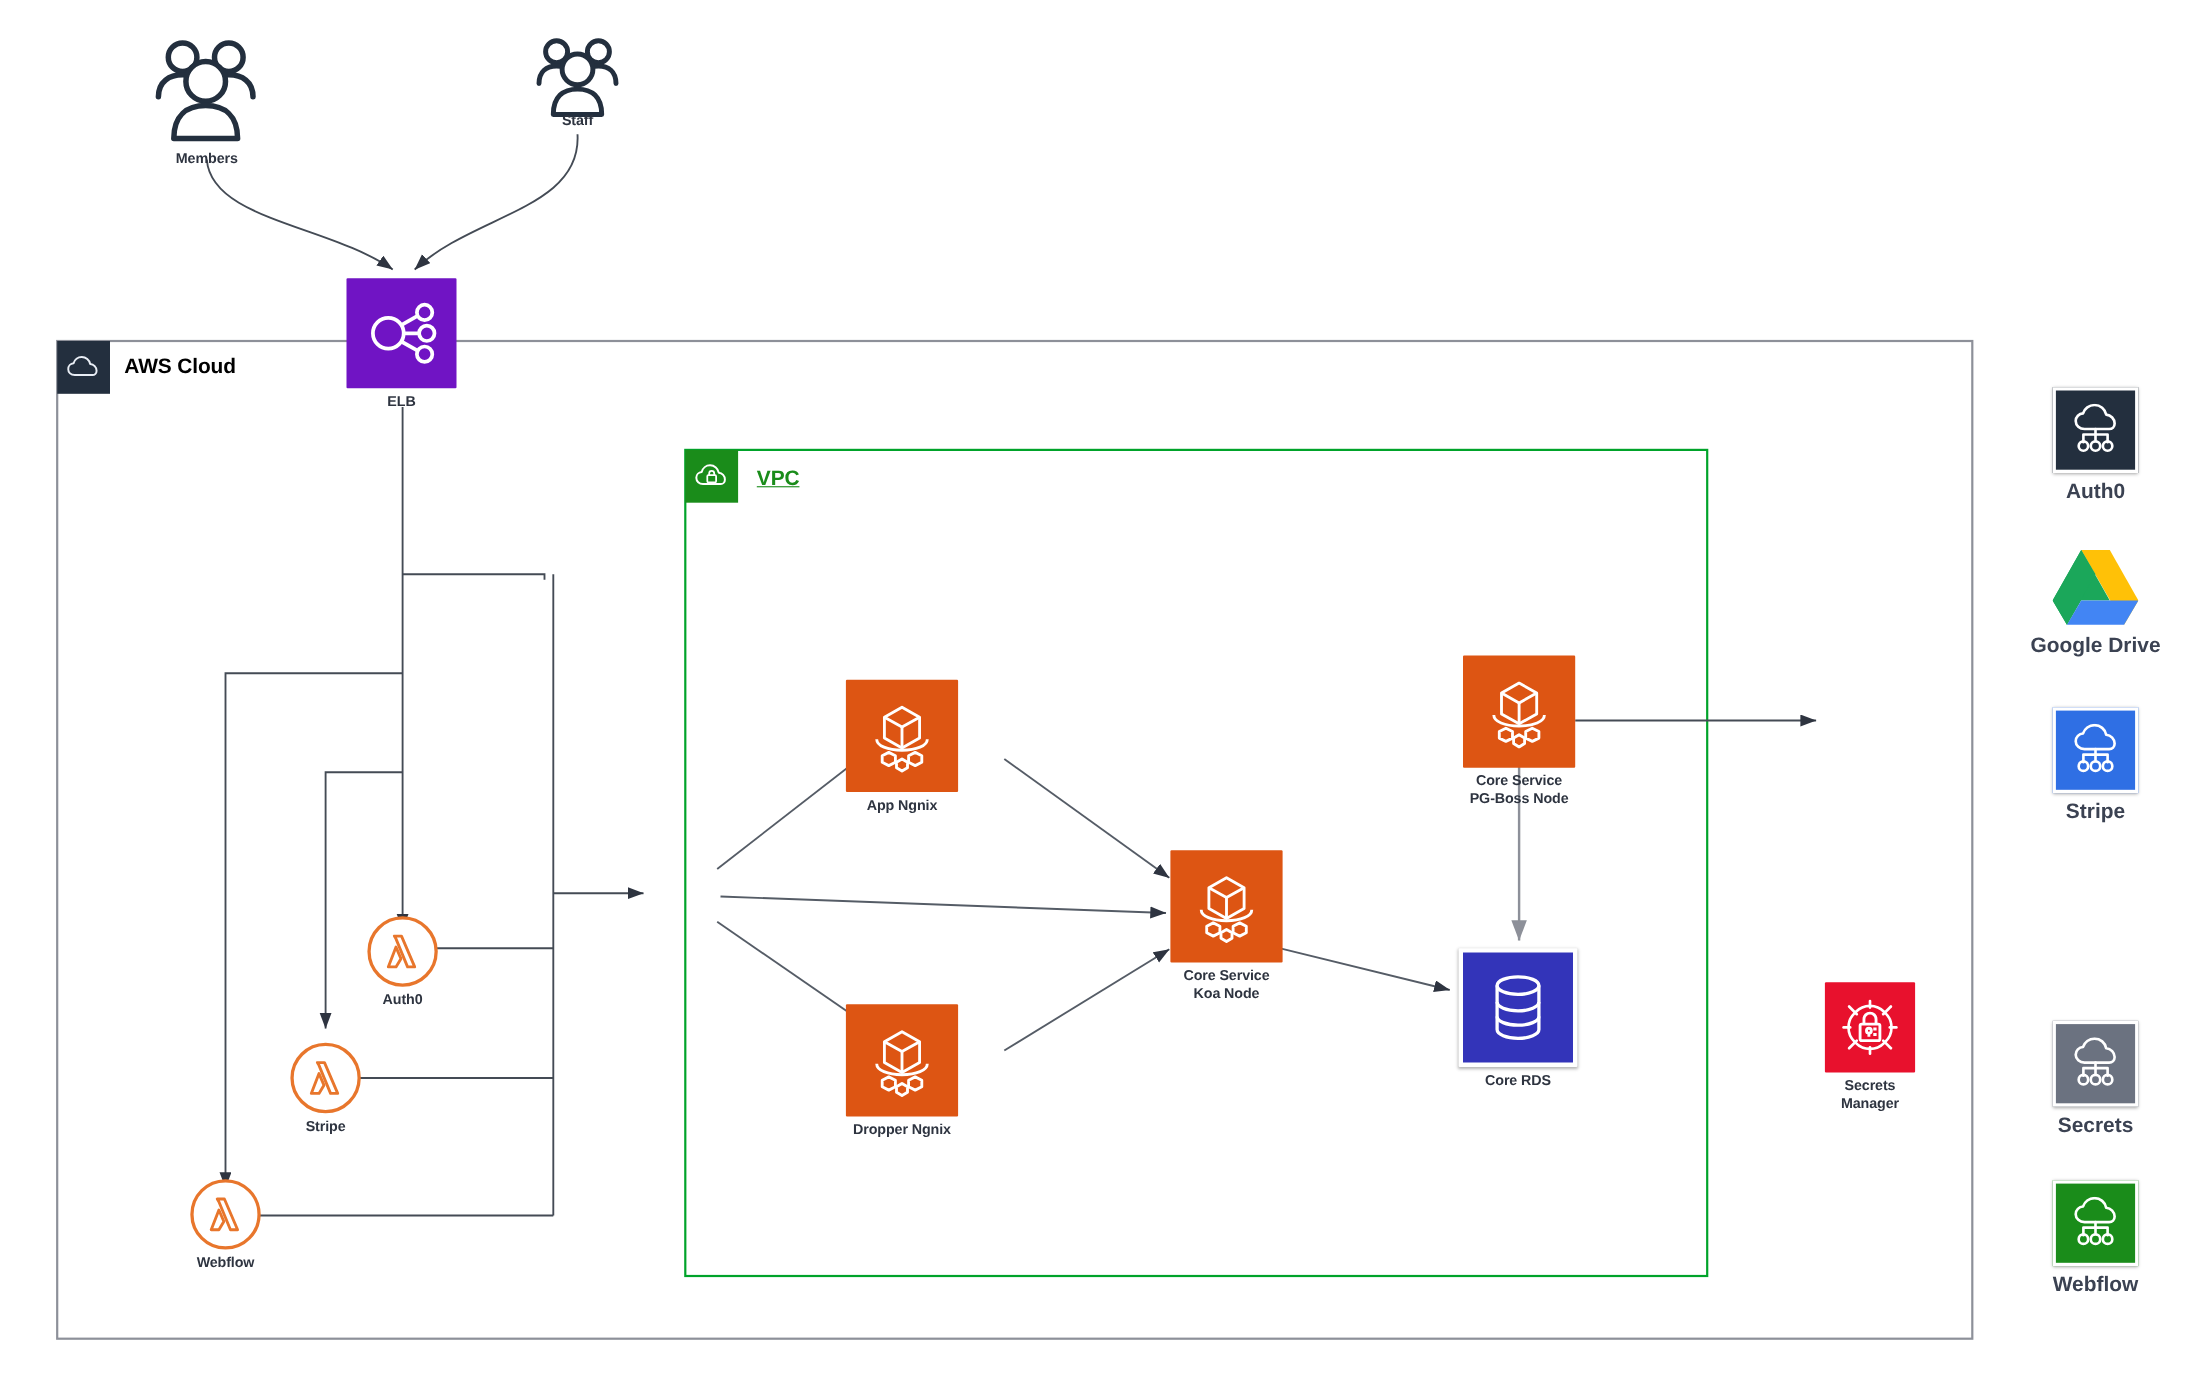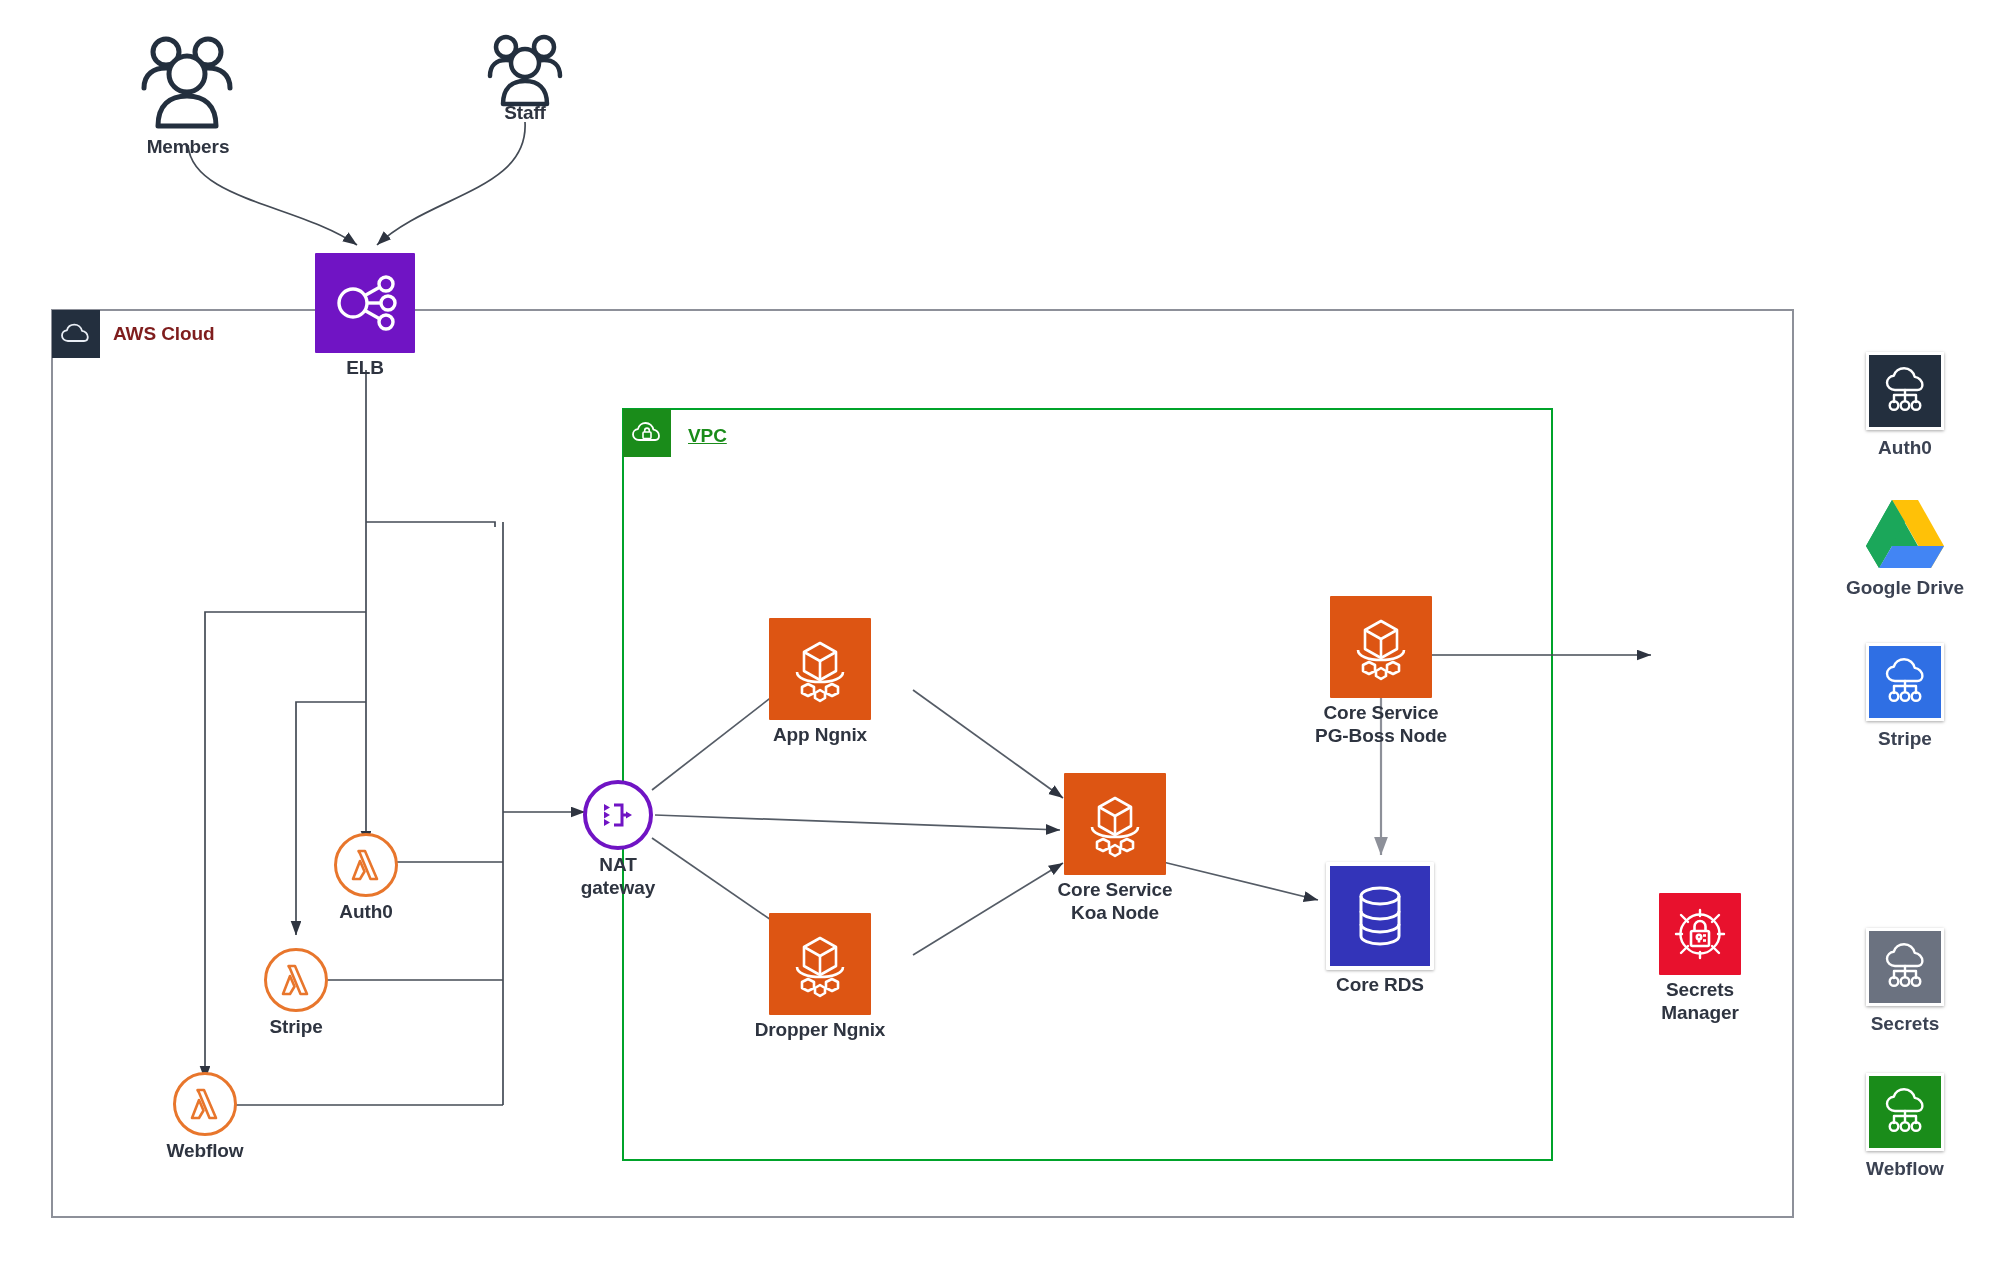--- a/index.html
+++ b/index.html
@@ -23,21 +23,21 @@
     top: 0;
     width: 1999px;
     height: 1270px;
     pointer-events: none;
   }
   .node {
     position: absolute;
     text-align: center;
   }
   .node-label {
-    font-size: 19px;
+    font-size: 13px;
     font-weight: bold;
     color: #2e3440;
     line-height: 1.2;
     white-space: pre;
     margin-top: 4px;
     letter-spacing: -0.1px;
   }
   .grp-label {
     position: absolute;
     font-size: 19px;
@@ -157,21 +157,21 @@
     <path d="M1381,670 L1381,855" fill="none" stroke="#8d9099" stroke-width="2.2" marker-end="url(#arrg)"></path>
 
     <path d="M1432,655 L1651,655" fill="none" stroke="#444b55" stroke-width="1.7" marker-end="url(#arr)"></path>
   </svg>
 
   <div class="grp-icon" style="left:52px; top:310px; width:48px; height:48px; background:#232f3e; display:flex; align-items:center; justify-content:center;">
     <svg width="30" height="22" viewBox="0 0 30 22">
       <path d="M7,18 C3.4,18 1,15.6 1,12.6 C1,9.8 3.1,7.5 5.9,7.3 C6.8,4 9.8,1.6 13.3,1.6 C17.1,1.6 20.3,4.3 21,7.9 C24.2,8.2 26.8,10.9 26.8,14 C26.8,16.3 25.2,18 23,18 Z" fill="none" stroke="#e9eef5" stroke-width="1.8" stroke-linejoin="round"></path>
     </svg>
   </div>
-  <div class="grp-label" style="left:113px; top:323px; color:#7f1d1d;text-align:center;">AWS Cloud</div>
+  <div class="grp-label" style="left:113px; top:323px; color:#000000;text-align:center;">AWS Cloud</div>
 
   <div class="grp-icon" style="left:623px; top:409px; width:48px; height:48px; background:#1a8c1a; display:flex; align-items:center; justify-content:center;">
     <svg width="32" height="26" viewBox="0 0 32 26">
       <path d="M8,20 C4.6,20 2,17.5 2,14.4 C2,11.6 4.1,9.3 6.9,9.1 C7.8,5.6 10.9,3 14.5,3 C18.5,3 21.8,5.9 22.4,9.7 C25.6,10 28,12.7 28,15.8 C28,18.2 26.5,20 24.3,20 Z" fill="none" stroke="#ffffff" stroke-width="1.8" stroke-linejoin="round"></path>
       <rect x="12" y="12" width="8" height="6.5" rx="1" fill="none" stroke="#ffffff" stroke-width="1.6"></rect>
       <path d="M13.7,12 L13.7,10.4 A2.3,2.3 0 0 1 18.3,10.4 L18.3,12" fill="none" stroke="#ffffff" stroke-width="1.6"></path>
     </svg>
   </div>
   <div class="grp-label" style="left:688px; top:425px; color:#1a8c1a;text-decoration:underline;">VPC</div>
 
@@ -258,38 +258,20 @@
       <svg width="40" height="40" viewBox="0 0 40 40">
         <g fill="none" stroke="#e8762c" stroke-width="2.6" stroke-linejoin="round">
           <path d="M12.5,6 L19,6 L31,34 L24.5,34 L14,8.5 Z"></path>
           <path d="M14,16 L18.5,26.5 L14,34 L7,34 Z"></path>
         </g>
       </svg>
     </div>
     <div class="node-label">Webflow</div>
   </div>
 
-  <div class="node" style="left:543px; top:780px; width:150px;">
-    <div class="nat-icon">
-      <svg width="42" height="42" viewBox="0 0 42 42">
-        <g fill="#7014c4">
-          <path d="M7,10 L13,13.5 L7,17 Z"></path>
-          <path d="M7,17.5 L13,21 L7,24.5 Z"></path>
-          <path d="M7,25 L13,28.5 L7,32 Z"></path>
-          <path d="M29,17.5 L35,21 L29,24.5 Z"></path>
-        </g>
-        <g fill="none" stroke="#7014c4" stroke-width="3">
-          <path d="M17,11 L25,11 L25,31 L17,31"></path>
-          <path d="M25,21 L30,21"></path>
-        </g>
-      </svg>
-    </div>
-    <div class="node-label">NAT
-gateway</div>
-  </div>
 
   <div class="node" style="left:730px; top:618px; width:180px;">
     <div class="sq-icon" style="width:102px; height:102px; background:#dd5513; margin:0 auto; display:flex; align-items:center; justify-content:center;">
       <svg width="72" height="72" viewBox="0 0 72 72">
         <g fill="none" stroke="#ffffff" stroke-width="2.6" stroke-linejoin="round">
           <path d="M36,10 L52,19 L52,38 L36,47 L20,38 L20,19 Z"></path>
           <path d="M20,19 L36,28 L52,19"></path>
           <path d="M36,28 L36,47"></path>
           <path d="M13,39 C13,45 23,49 36,49 C49,49 59,45 59,39"></path>
           <path d="M24,51 L30,54 L30,60 L24,63 L18,60 L18,54 Z"></path>

